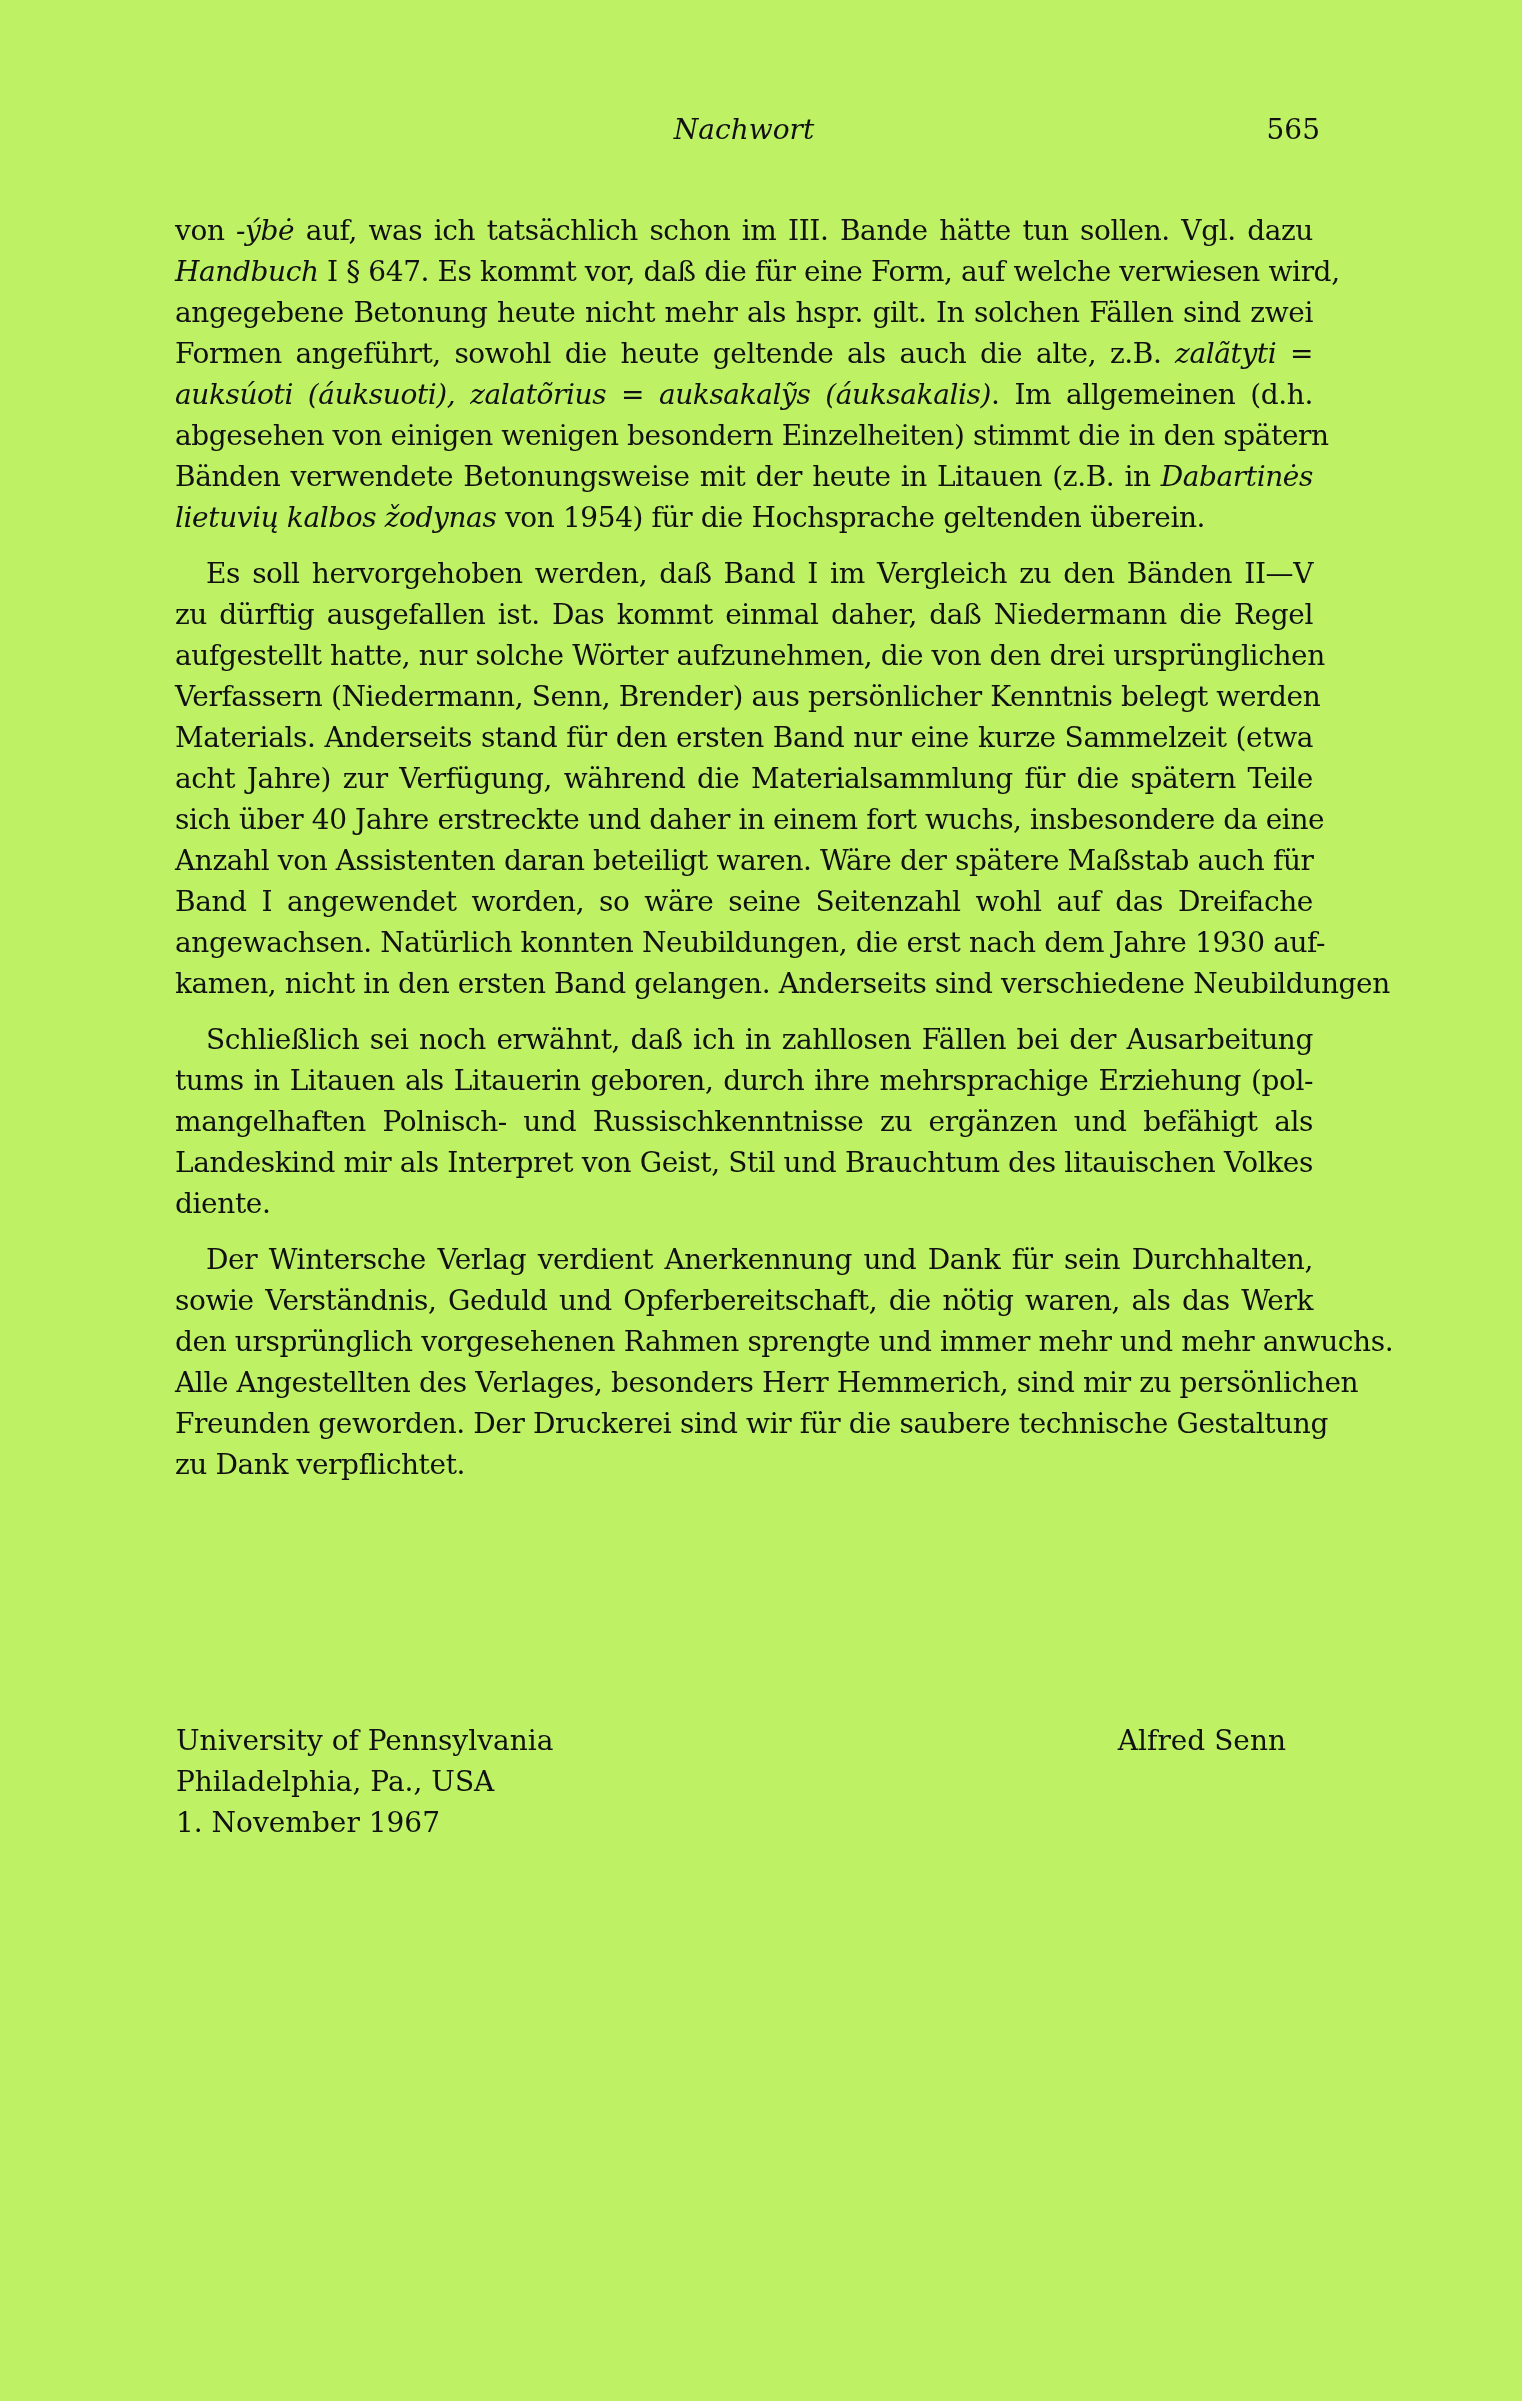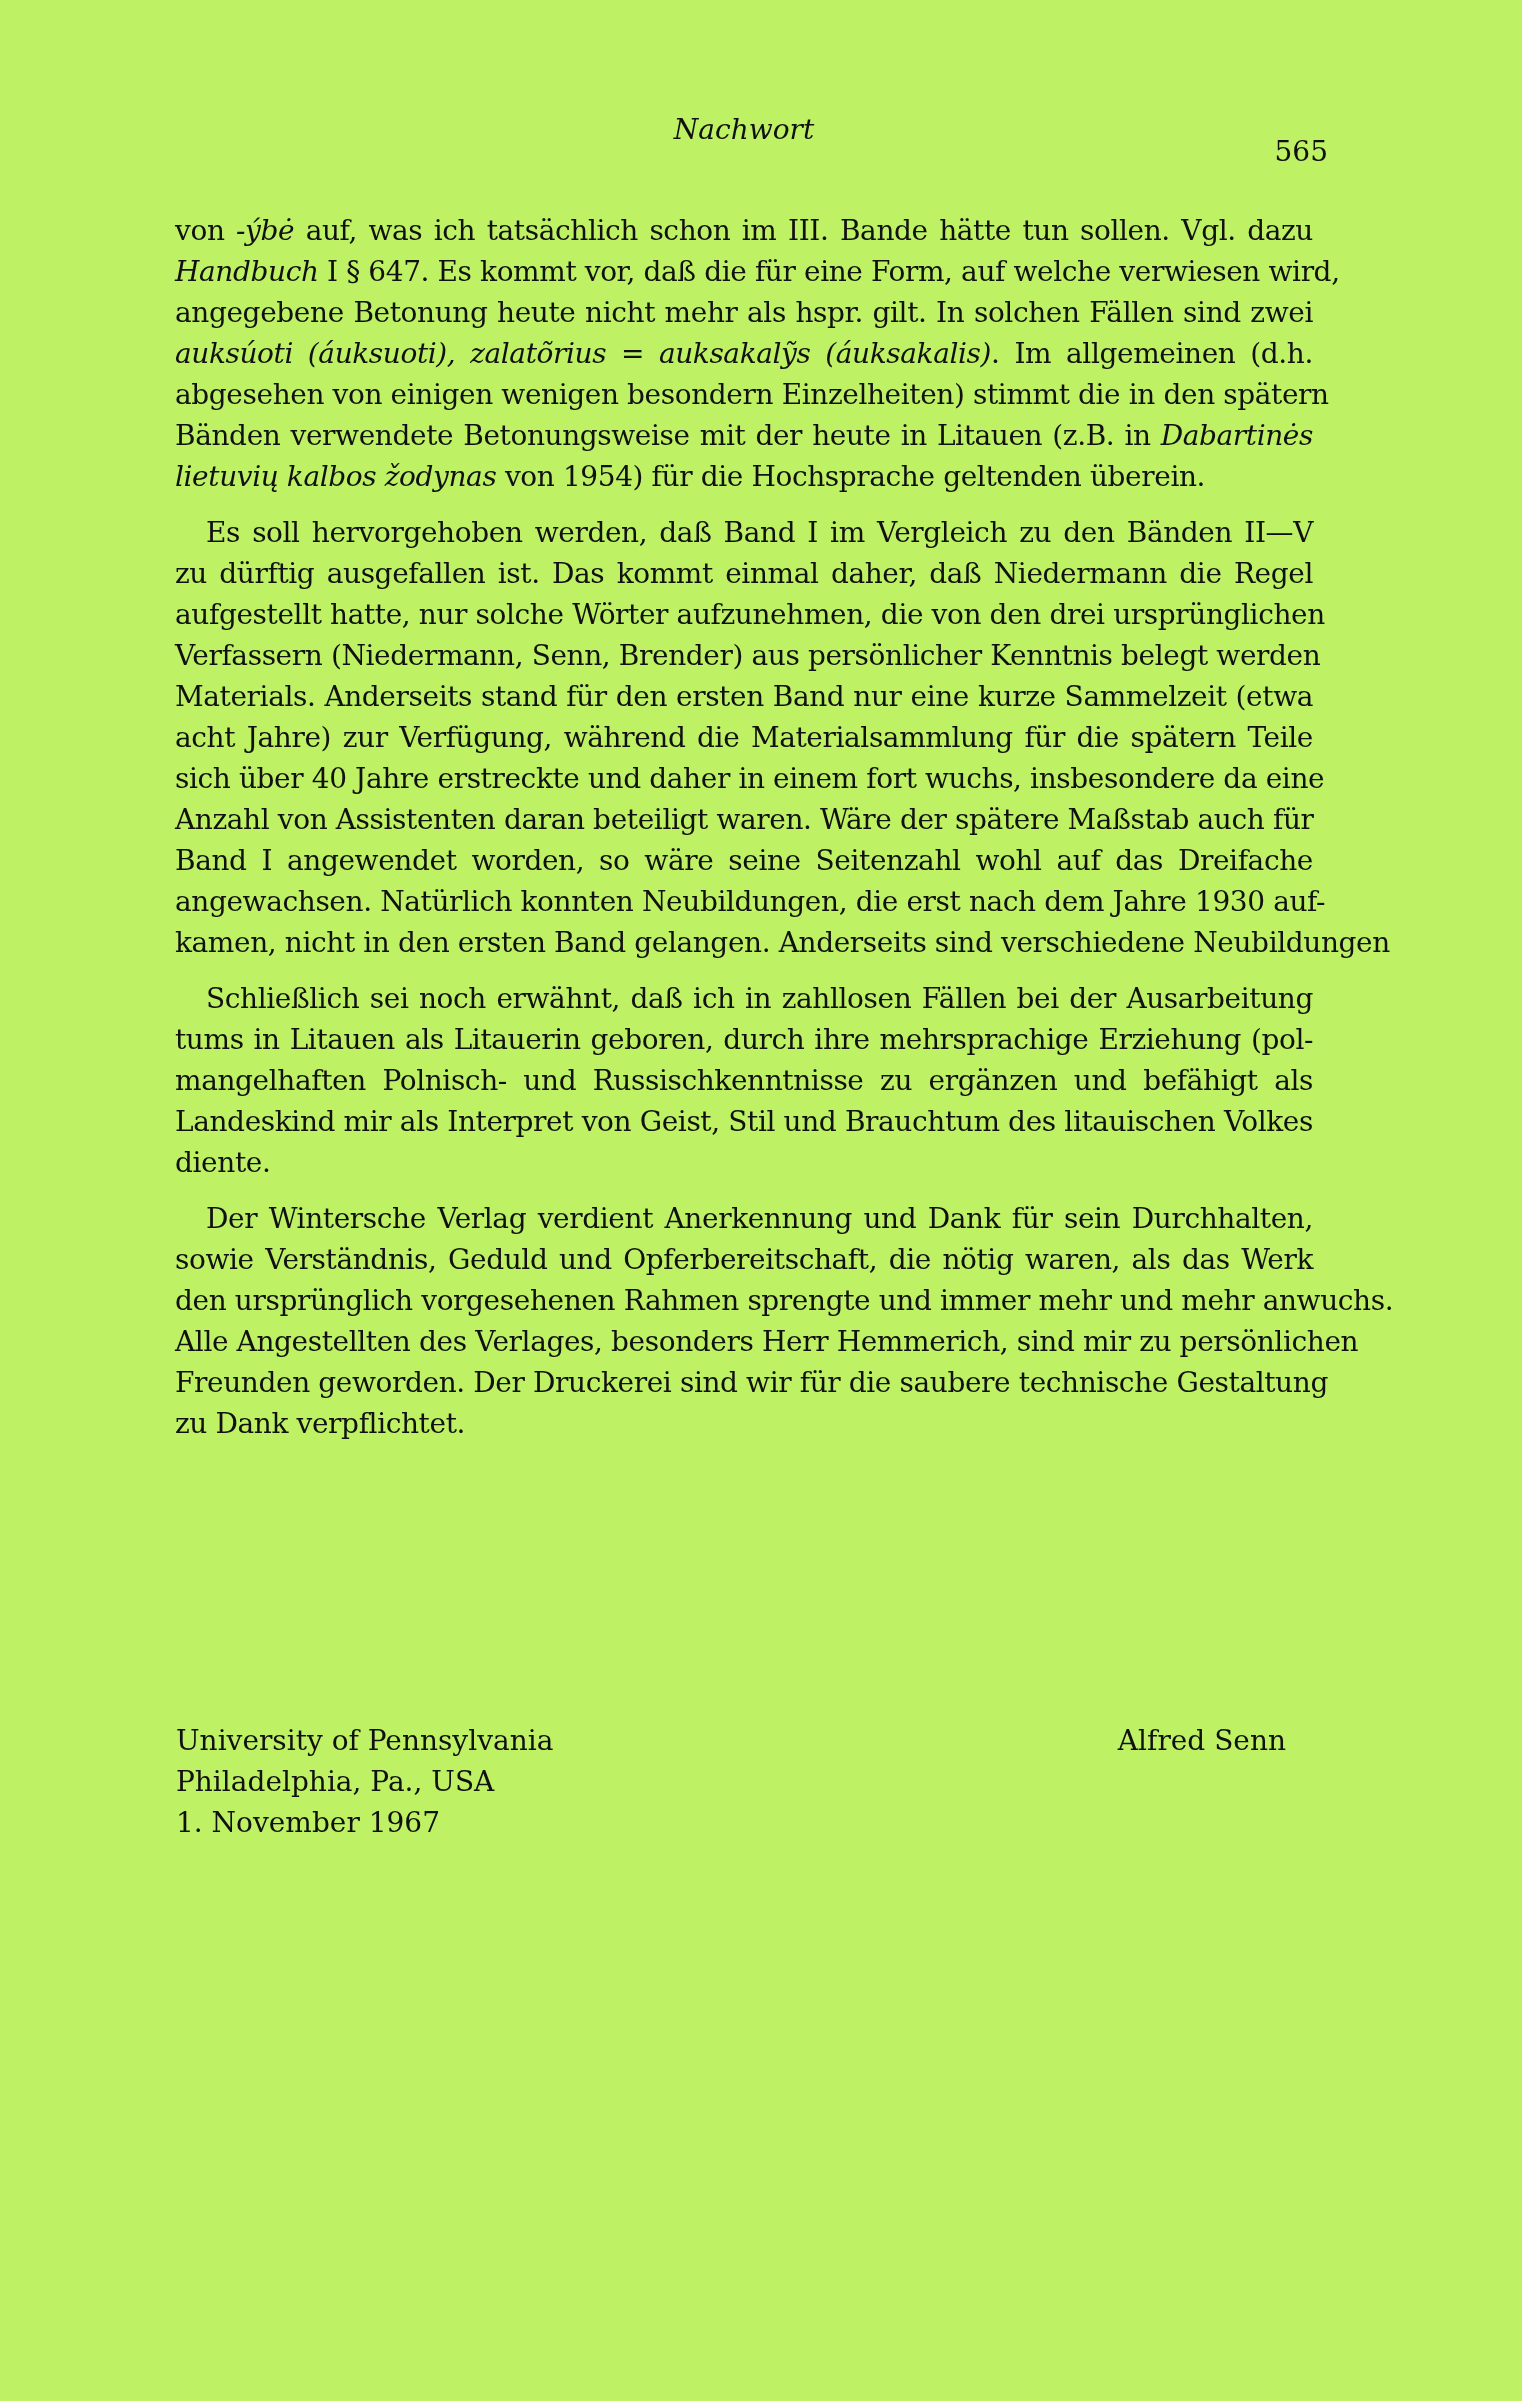--- a/index.html
+++ b/index.html
@@ -1,20 +1,20 @@
 <!DOCTYPE html>
 <html style="font-size:11.2px"><head>
   <meta charset="utf-8">
   <style>
     html, body { margin: 0; padding: 0; background: #ffffff; }
     body { width: 1522px; height: 2401px; position: relative; overflow: hidden; }
     .page { position: absolute; left: 0; top: 0; width: 1522px; height: 2401px; background: #bef264; color: #111; }
     .running-head { position: absolute; top: 113px; left: 160px; width: 1168px; height: 42px; font-family: "DejaVu Serif", serif; font-size: 28px; }
     .running-head .title { position: absolute; left: 0; right: 0; text-align: center; font-style: italic; }
-    .running-head .pageno { position: absolute; right: 0; top: 0; margin-top: 22px; }
+    .running-head .pageno { position: absolute; right: 8px; top: 0; }
     .body { position: absolute; top: 195px; left: 160px; width: 1168px; font-family: "DejaVu Serif", serif; font-size: 28px; line-height: 41px; text-align: justify; letter-spacing: -0.4px; }
     .body p { margin: 15px; }
     .body p + p { text-indent: 31px; margin-top: 0; }
     .body .line { display: block; text-align-last: justify; white-space: nowrap; }
     .body .line.last { text-align-last: left; }
     .body em { font-style: italic; }
     .sig { position: absolute; top: 1720px; left: 160px; width: 1168px; font-family: "DejaVu Serif", serif; font-size: 28px; line-height: 41px; }
     .sig .left { position: absolute; left: 0; top: 0; }
     .sig .right { position: absolute; right: 42px; top: 0; }
     .sig span { display: block; margin-left: 16px; }
@@ -26,20 +26,21 @@
   <div class="running-head">
     <span class="title">Nachwort</span>
     <span class="pageno">565</span>
   </div>
 
   <div class="body" id="body">
       <p>
         <span class="line">von <em>-ýbė</em> auf, was ich tatsächlich schon im III. Bande hätte tun sollen. Vgl. dazu</span>
         <span class="line"><em>Handbuch</em> I § 647. Es kommt vor, daß die für eine Form, auf welche verwiesen wird,</span>
         <span class="line">angegebene Betonung heute nicht mehr als hspr. gilt. In solchen Fällen sind zwei</span>
+        <span class="line">Formen angeführt, sowohl die heute geltende als auch die alte, z.B. <em>zalãtyti</em> =</span>
         <span class="line"><em>auksúoti (áuksuoti), zalatõrius</em> = <em>auksakalỹs (áuksakalis)</em>. Im allgemeinen (d.h.</span>
         <span class="line">abgesehen von einigen wenigen besondern Einzelheiten) stimmt die in den spätern</span>
         <span class="line">Bänden verwendete Betonungsweise mit der heute in Litauen (z.B. in <em>Dabartinės</em></span>
         <span class="line last"><em>lietuvių kalbos žodynas</em> von 1954) für die Hochsprache geltenden überein.</span>
       </p>
       <p style="text-indent: 0px;">
         <span class="line" style="padding-left: 31px;">Es soll hervorgehoben werden, daß Band I im Vergleich zu den Bänden II—V</span>
         <span class="line">zu dürftig ausgefallen ist. Das kommt einmal daher, daß Niedermann die Regel</span>
         <span class="line">aufgestellt hatte, nur solche Wörter aufzunehmen, die von den drei ursprünglichen</span>
         <span class="line">Verfassern (Niedermann, Senn, Brender) aus persönlicher Kenntnis belegt werden</span>

